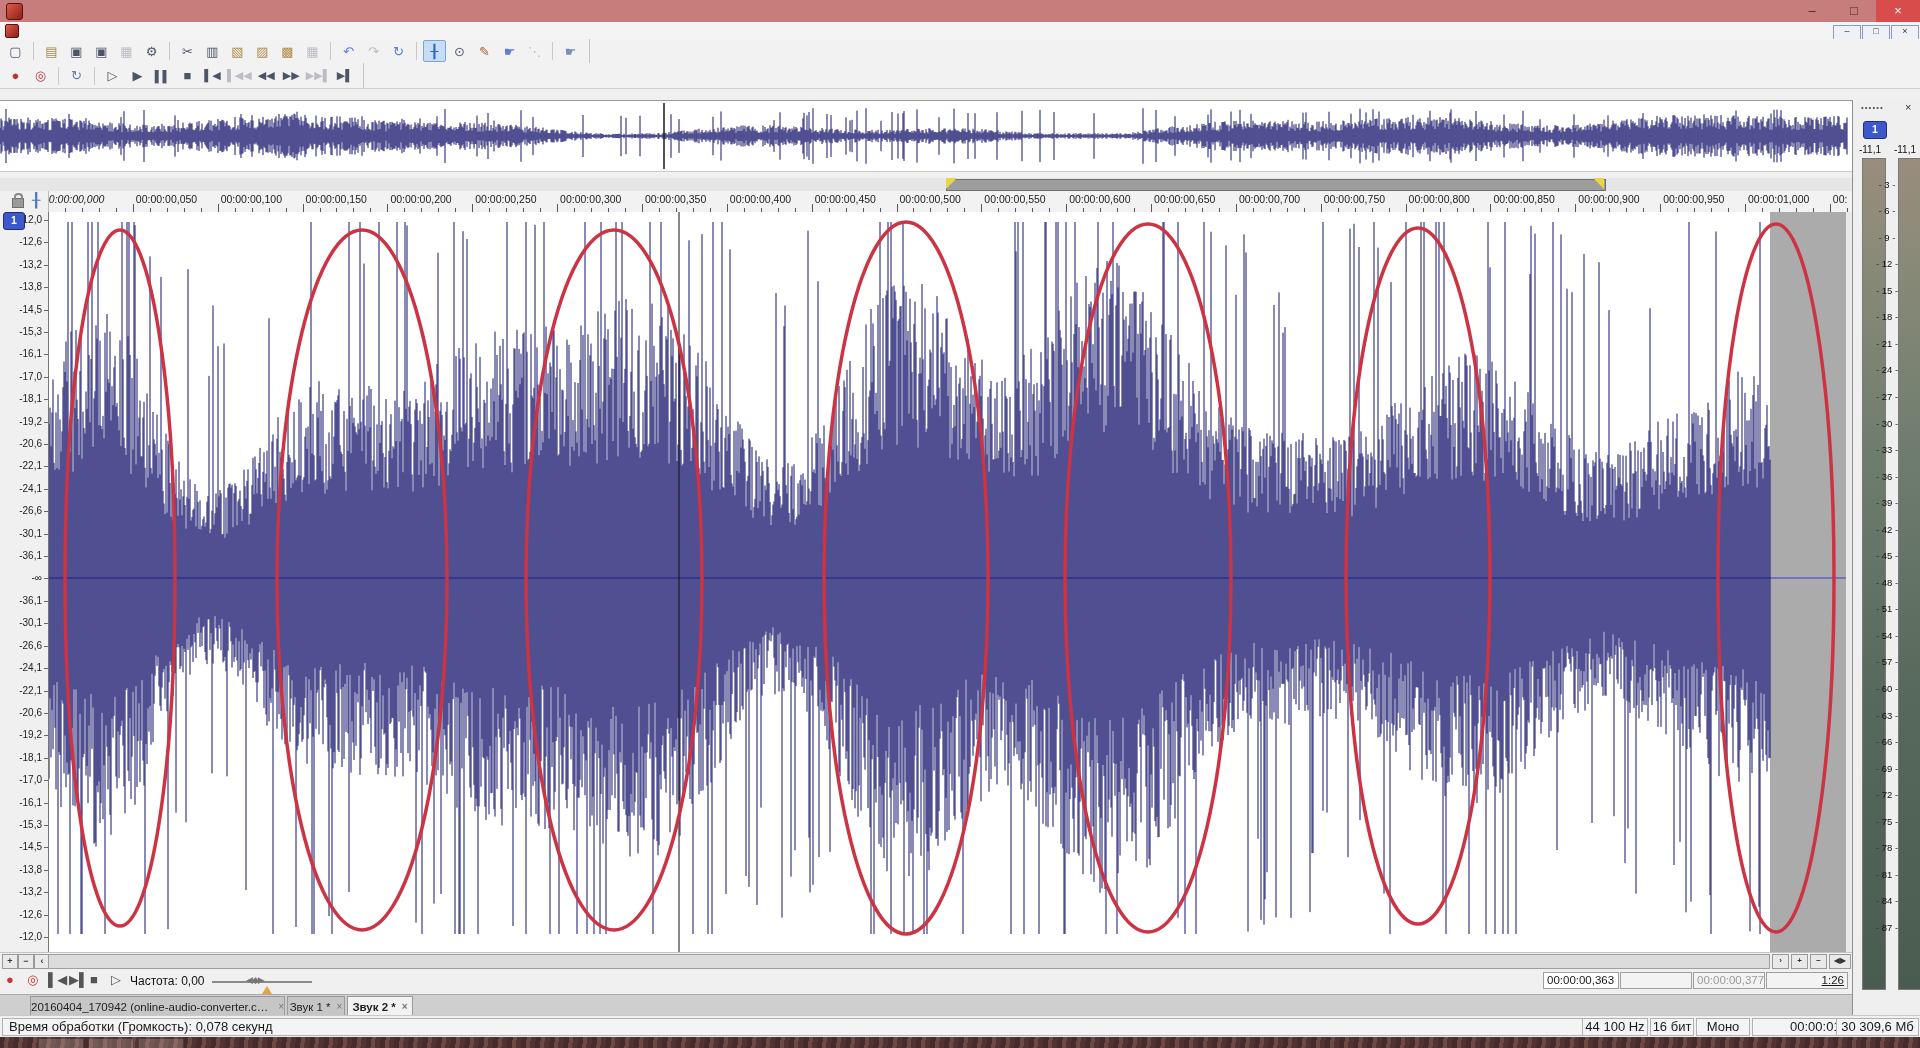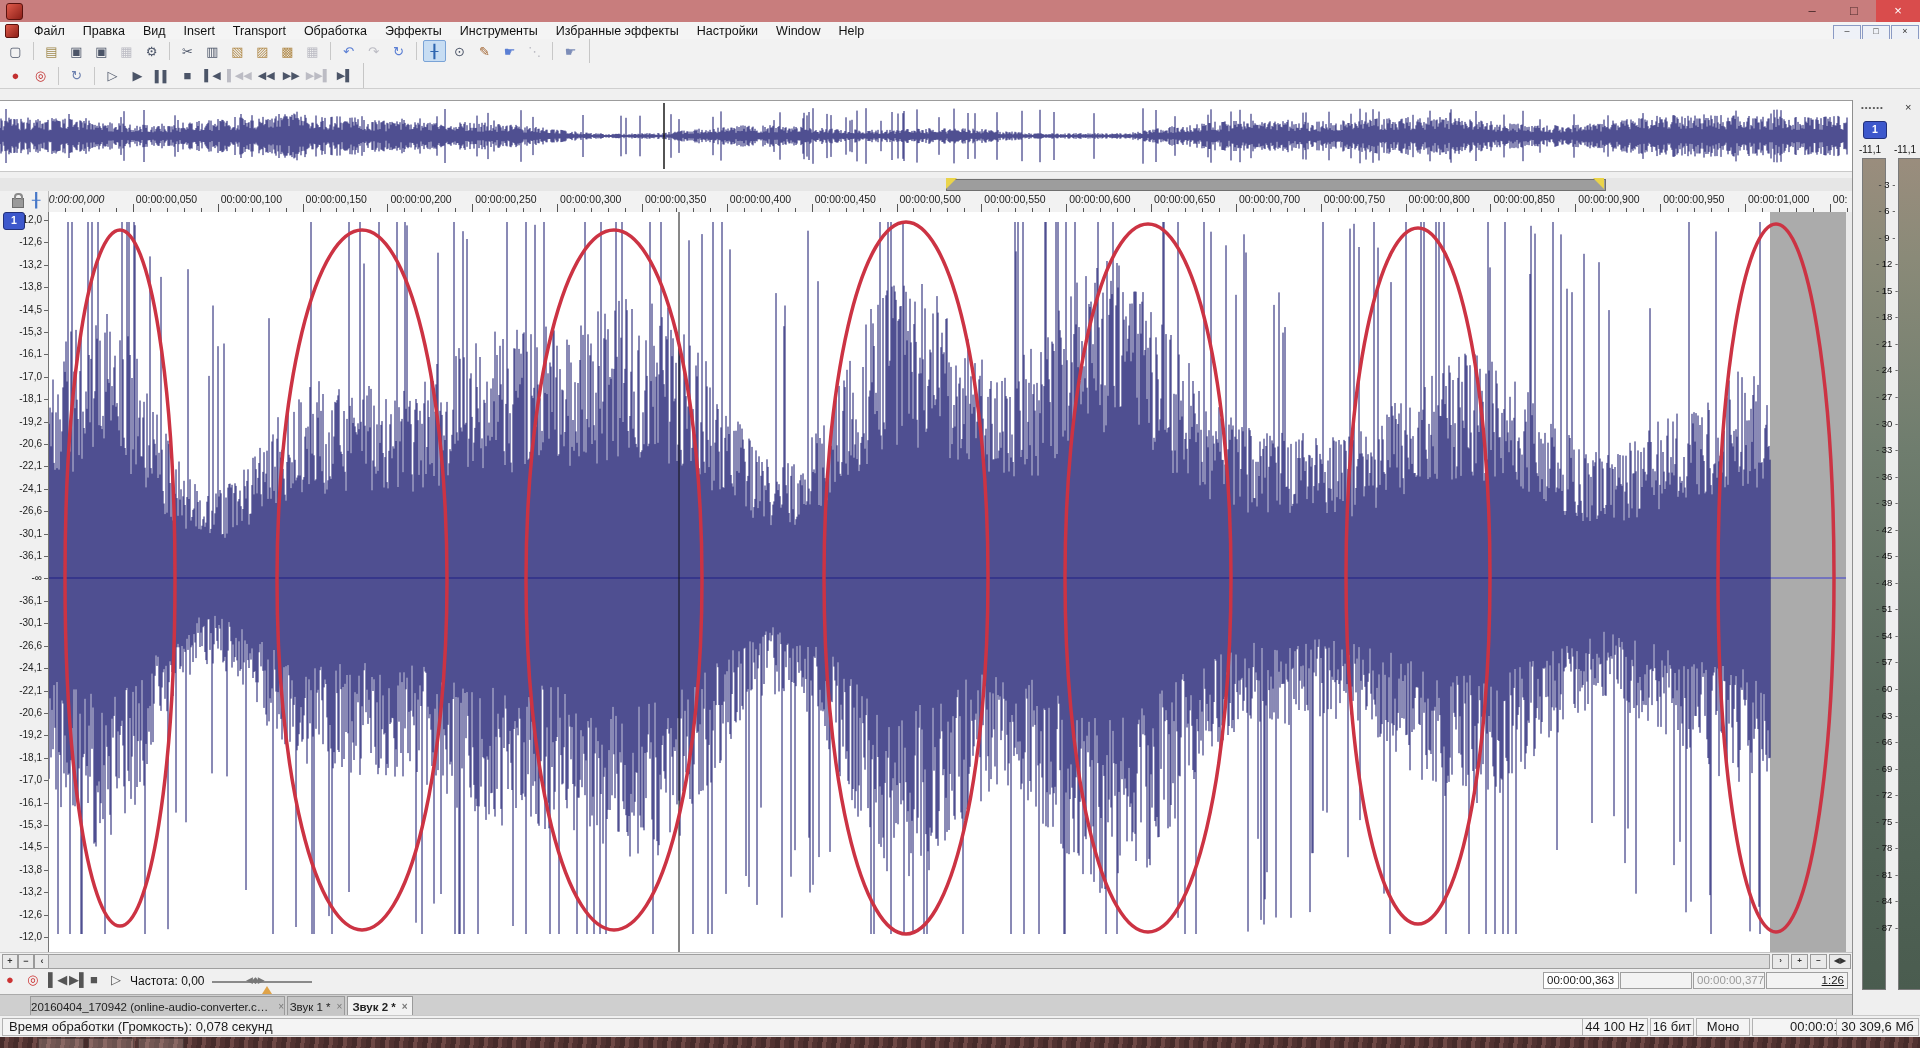--- a/index.html
+++ b/index.html
@@ -109,34 +109,20 @@
 
   <div id="titlebar" class="abs">
     <div id="app-icon" class="abs"></div>
     <div class="win-btn abs" style="left:1792px;">–</div>
     <div class="win-btn abs" style="left:1834px;">□</div>
     <div class="win-btn abs" id="btn-close-app" style="left:1876px;width:44px;">×</div>
   </div>
 
   <div id="menubar" class="abs">
     <div id="menu-doc-icon"></div>
-    <div id="menu-items" style="display:flex;">
-        <div class="menu-item">Файл</div>
-        <div class="menu-item">Правка</div>
-        <div class="menu-item">Вид</div>
-        <div class="menu-item">Insert</div>
-        <div class="menu-item">Transport</div>
-        <div class="menu-item">Обработка</div>
-        <div class="menu-item">Эффекты</div>
-        <div class="menu-item">Инструменты</div>
-        <div class="menu-item">Избранные эффекты</div>
-        <div class="menu-item">Настройки</div>
-        <div class="menu-item">Window</div>
-        <div class="menu-item">Help</div>
-      </div>
   </div>
   <div class="mdi-btn abs" style="left:1833px;">–</div>
   <div class="mdi-btn abs" style="left:1862px;">□</div>
   <div class="mdi-btn abs" style="left:1891px;">×</div>
 
   <div id="toolbar-main" class="toolbar abs">
     <div class="tb-frame" id="tb-main-frame">
         <div class="tb-btn">▢</div>
         <div class="tb-sep"></div>
         <div class="tb-btn" style="color: rgb(160, 138, 78);">▤</div>

